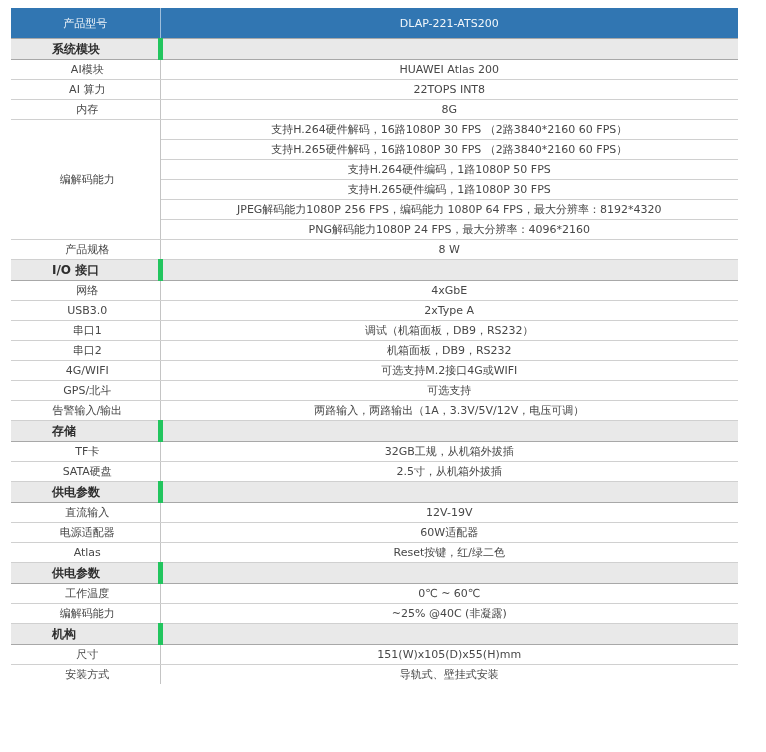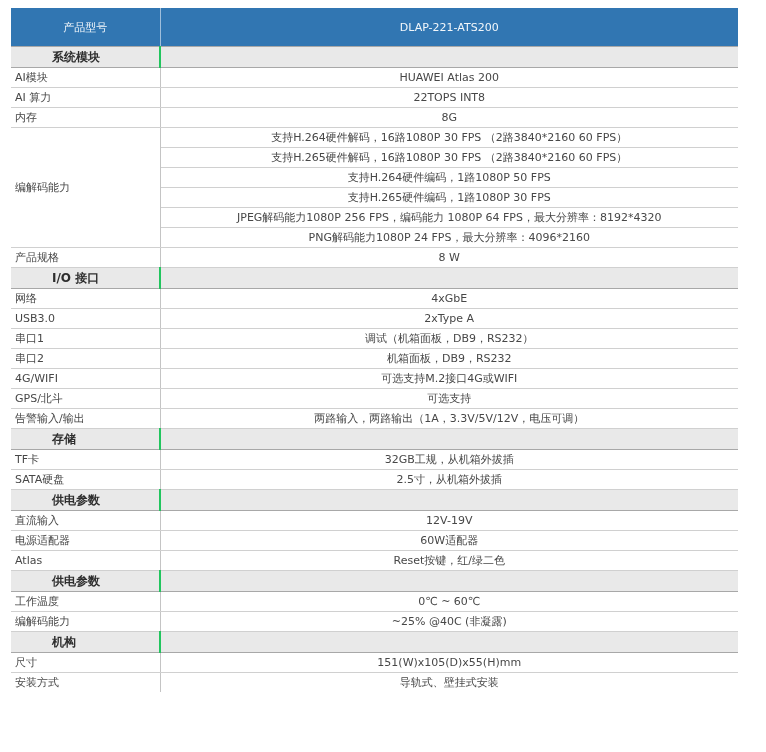--- a/index.html
+++ b/index.html
@@ -26,40 +26,40 @@
     border-collapse: collapse;
     table-layout: fixed;
     width: 727px;
   }
   col.c1 { width: 149px; }
   thead th {
     background: #3176b2;
     color: #f2f7fb;
     font-weight: normal;
     font-size: 11px;
-    height: 38px;
+    height: 30px;
     text-align: center;
     padding: 0;
   }
   thead th.model-label { border-right: 1px solid #9fbedb; }
   tr.section-row td {
     background: #e9e9e9;
     border-top: 1px solid #a8a8a8;
     border-bottom: 1px solid #a8a8a8;
     font-weight: bold;
     font-size: 12px;
     color: #2e2e2e;
     height: 20px;
     padding: 0 0 0 4px;
   }
-  tr.section-row td.sec-left { border-right: 2px solid #22c55e; padding-left: 41px; }
+  tr.section-row td.sec-left { border-right: 5px solid #22c55e; padding-left: 41px; }
   td.label-cell {
     font-size: 11px;
     color: #474747;
-    text-align: left;
+    text-align: center;
     padding: 0 0 0 4px;
     height: 19px;
     border-right: 1px solid #c4c4c4;
     border-bottom: 1px solid #d0d0d0;
     vertical-align: middle;
   }
   td.value-cell {
     font-size: 11px;
     color: #474747;
     text-align: center;

